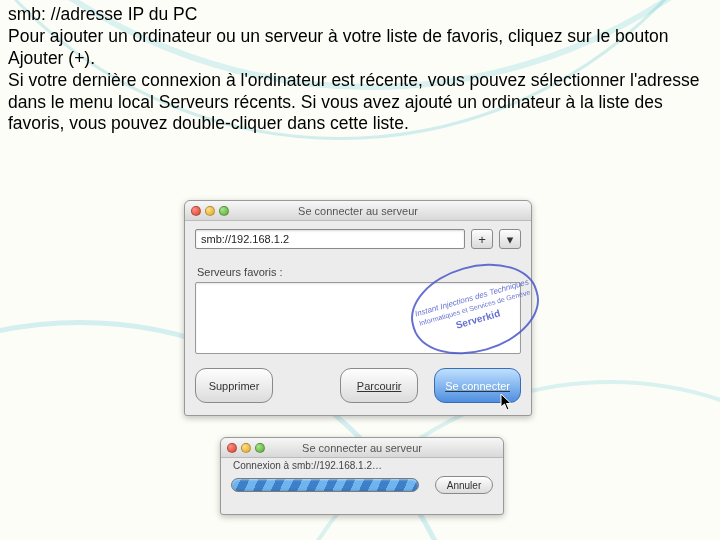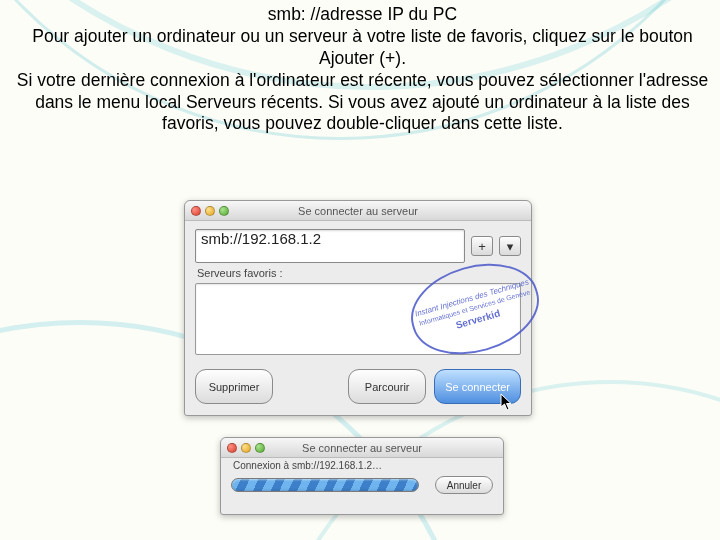--- a/index.html
+++ b/index.html
@@ -21,21 +21,20 @@
   .swoosh2 { width: 1100px; height: 1100px; top: -1010px; left: -180px; border-width: 6px; border-color: rgba(90,200,210,0.22);}
   .swoosh3 { width: 800px; height: 800px; top: 320px; left: -320px; border-width: 5px; border-color: rgba(90,200,210,0.25);}
   .swoosh4 { position:absolute; width: 700px; height:700px; top:380px; left:260px; border:4px solid rgba(90,200,210,0.22); border-radius:50%; pointer-events:none;}
 
   .instructions {
     position: absolute;
     top: 4px; left: 8px; right: 3px;
     font-size: 17.5px;
     line-height: 1.25;
     color: #000;
-    text-align: center;
   }
   .instructions p { margin: 0; }
 
   
   .win {
     position: absolute;
     background: #ececec;
     border: 1px solid #999;
     border-radius: 6px 6px 3px 3px;
     box-shadow: 0 2px 6px rgba(0,0,0,0.25);
@@ -58,26 +57,26 @@
   .dot.r { background: radial-gradient(circle at 30% 30%, #ff8f84, #d8402c); }
   .dot.y { background: radial-gradient(circle at 30% 30%, #ffe08a, #e1a321); }
   .dot.g { background: radial-gradient(circle at 30% 30%, #a9e48e, #55a831); }
   .title { position: absolute; left:0; right:0; text-align:center; font-size: 11px; color:#555;}
   .win1 { top: 200px; left: 184px; width: 348px; height: 216px; }
   .win1 .body { padding: 8px 10px 10px 10px; }
   .lbl { font-size: 11px; color:#444; margin: 2px 0 4px 2px; }
   .row { display:flex; gap:6px; align-items:center; }
   .addr {
     flex: 1;
-    height: 34px;
+    height: 20px;
     background: #fff;
     border: 1px solid #8a8a8a;
     border-radius: 2px;
     padding: 0 5px;
-    font-size: 15px;
+    font-size: 11px;
     line-height: 18px;
     color:#222;
     box-shadow: inset 0 1px 2px rgba(0,0,0,0.15);
   }
   .sqbtn {
     width: 22px; height: 20px;
     background: linear-gradient(#fdfdfd,#dadada);
     border: 1px solid #8a8a8a;
     border-radius: 3px;
     display:flex; align-items:center; justify-content:center;
@@ -105,21 +104,21 @@
     display:flex; align-items:center; justify-content:center;
     padding: 0 10px;
   }
   .macbtn.primary {
     background: linear-gradient(#bfe0ff,#4f8fe0);
     border-color:#3a6db8;
     color:#fff;
     font-weight: 500;
     position: relative;
   }
-  .rgroup { display:flex; gap:8px; }
+  .rgroup { display:flex; gap:16px;text-decoration:underline; }
 
   
   .stamp {
     position: absolute;
     top: 266px; left: 410px;
     width: 130px; height: 86px;
     border: 2px solid #4a58c9;
     border-radius: 50% / 48%;
     transform: rotate(-16deg);
     pointer-events: none;
@@ -191,21 +190,21 @@
   <div class="body">
     <div class="row">
       <div class="addr">smb://192.168.1.2</div>
       <div class="sqbtn">
           <span>+</span>
         </div>
       <div class="sqbtn">
           <span>▾</span>
         </div>
     </div>
-    <div class="lbl" style="margin-top:4px">Serveurs favoris :</div>
+    <div class="lbl" style="margin-top:17px">Serveurs favoris :</div>
     <div class="favbox"></div>
     <div class="btnrow">
       <div class="macbtn">
           <span>Supprimer</span>
         </div>
       <div class="rgroup">
         <div class="macbtn">
             <span>Parcourir</span>
           </div>
         <div class="macbtn primary">

